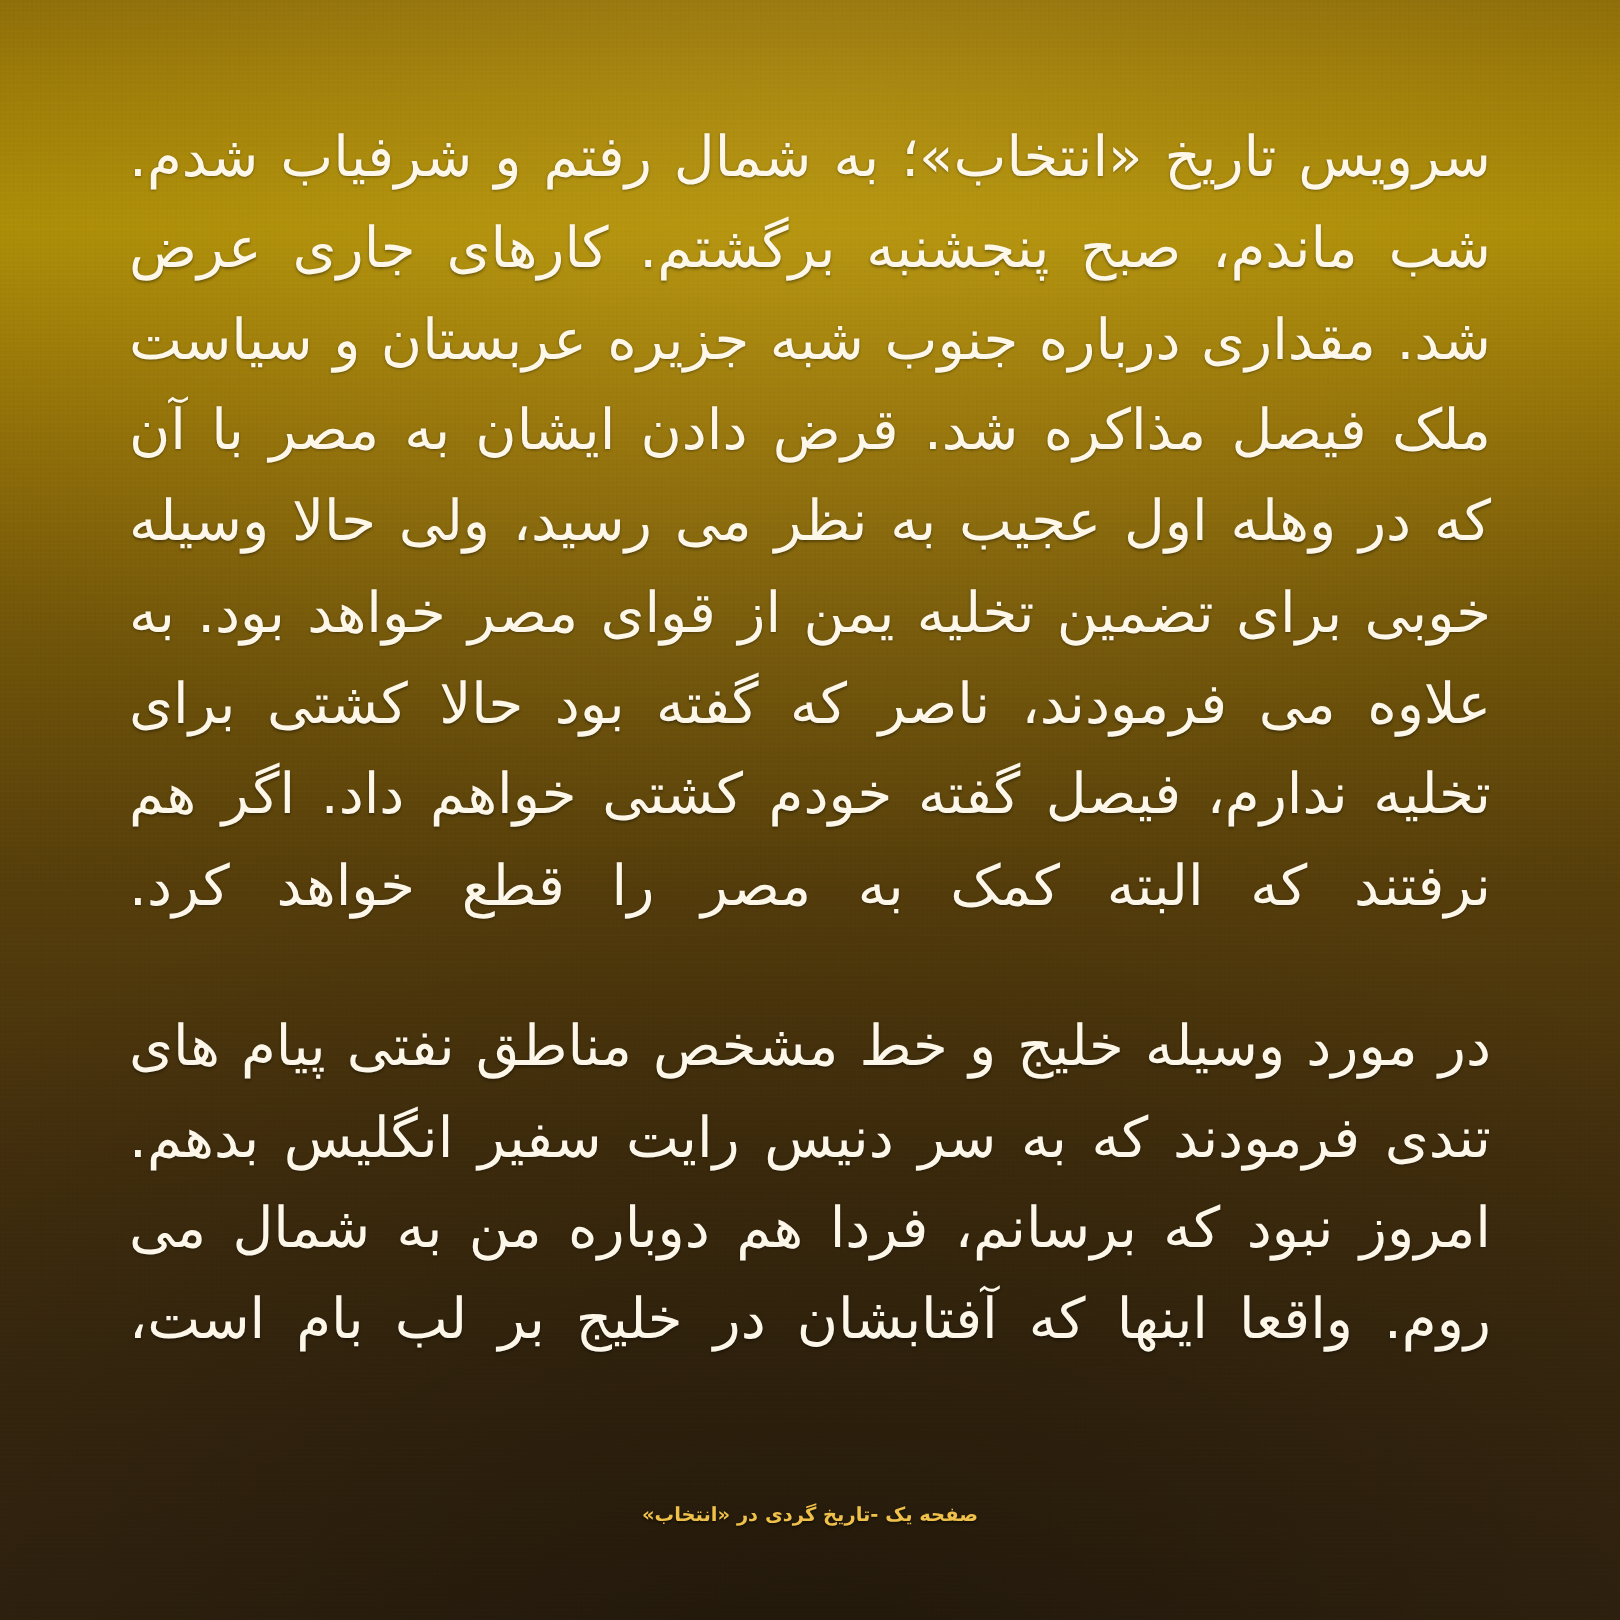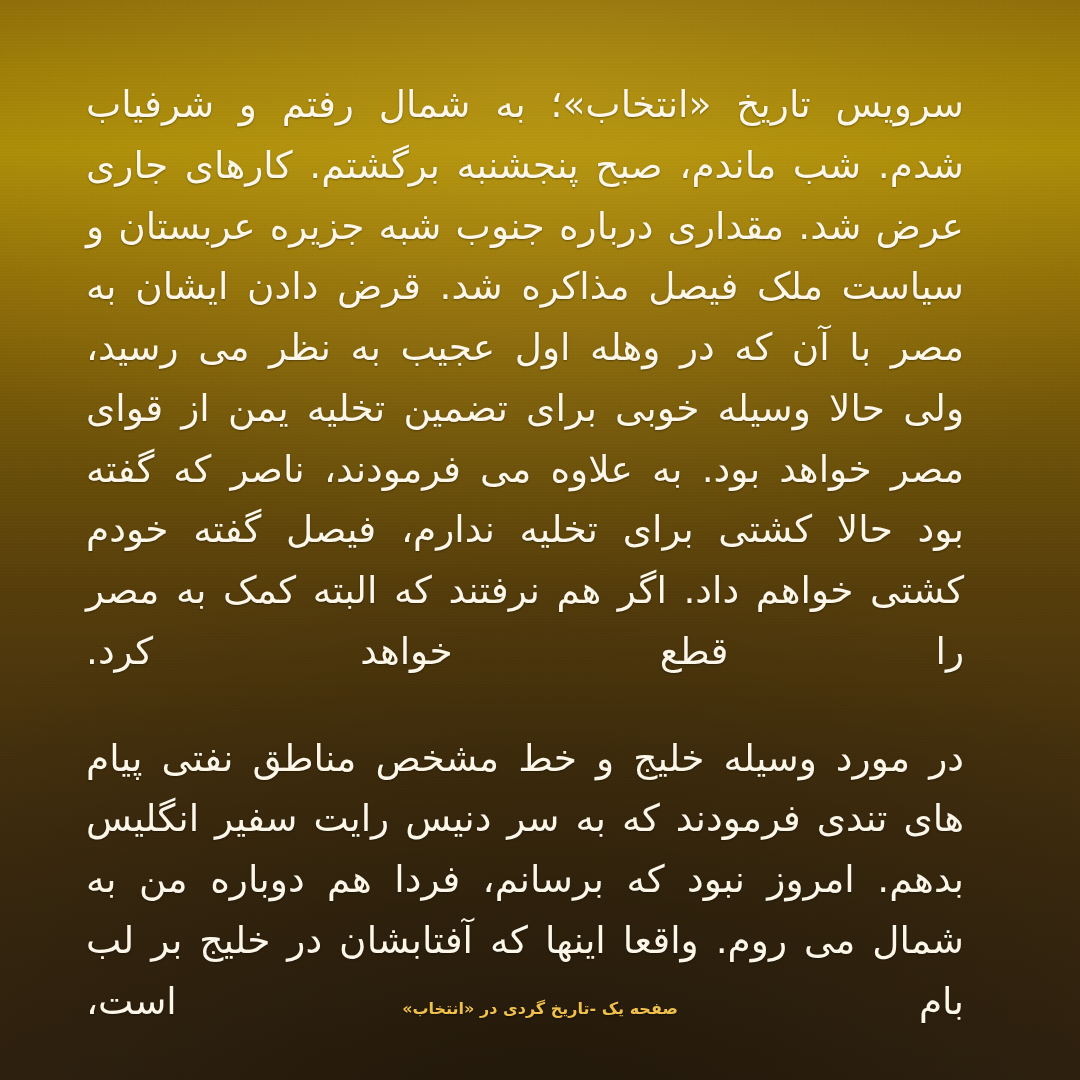--- a/index.html
+++ b/index.html
@@ -50,21 +50,21 @@
     inset: 0;
     pointer-events: none;
     background:
       radial-gradient(120% 80% at 50% 8%, rgba(255, 215, 80, 0.18) 0%, rgba(255,215,80,0.0) 55%),
       radial-gradient(130% 90% at 50% 105%, rgba(0,0,0,0.35) 0%, rgba(0,0,0,0.0) 60%);
   }
 
   #content {
     position: relative;
     z-index: 2;
-    padding: 74px 116px 0 86px;
+    padding: 74px 86px 0 86px;
     box-sizing: border-box;
     height: 100%;
   }
 
   .para {
     color: #fdf7ea;
     font-size: 37.5px;
     line-height: 1.62;
     text-align: justify;
     text-align-last: justify;
@@ -84,21 +84,21 @@
     left: 0;
     right: 0;
     bottom: 62px;
     text-align: center;
     z-index: 3;
   }
 
   #footer .credit {
     display: inline-block;
     color: #f0c14a;
-    font-size: 16px;
+    font-size: 13px;
     font-weight: bold;
     letter-spacing: 0px;
     direction: rtl;
     text-shadow: 0 1px 2px rgba(0,0,0,0.45);
   }
 </style>
 </head>
 <body>
 
 <div id="card">

